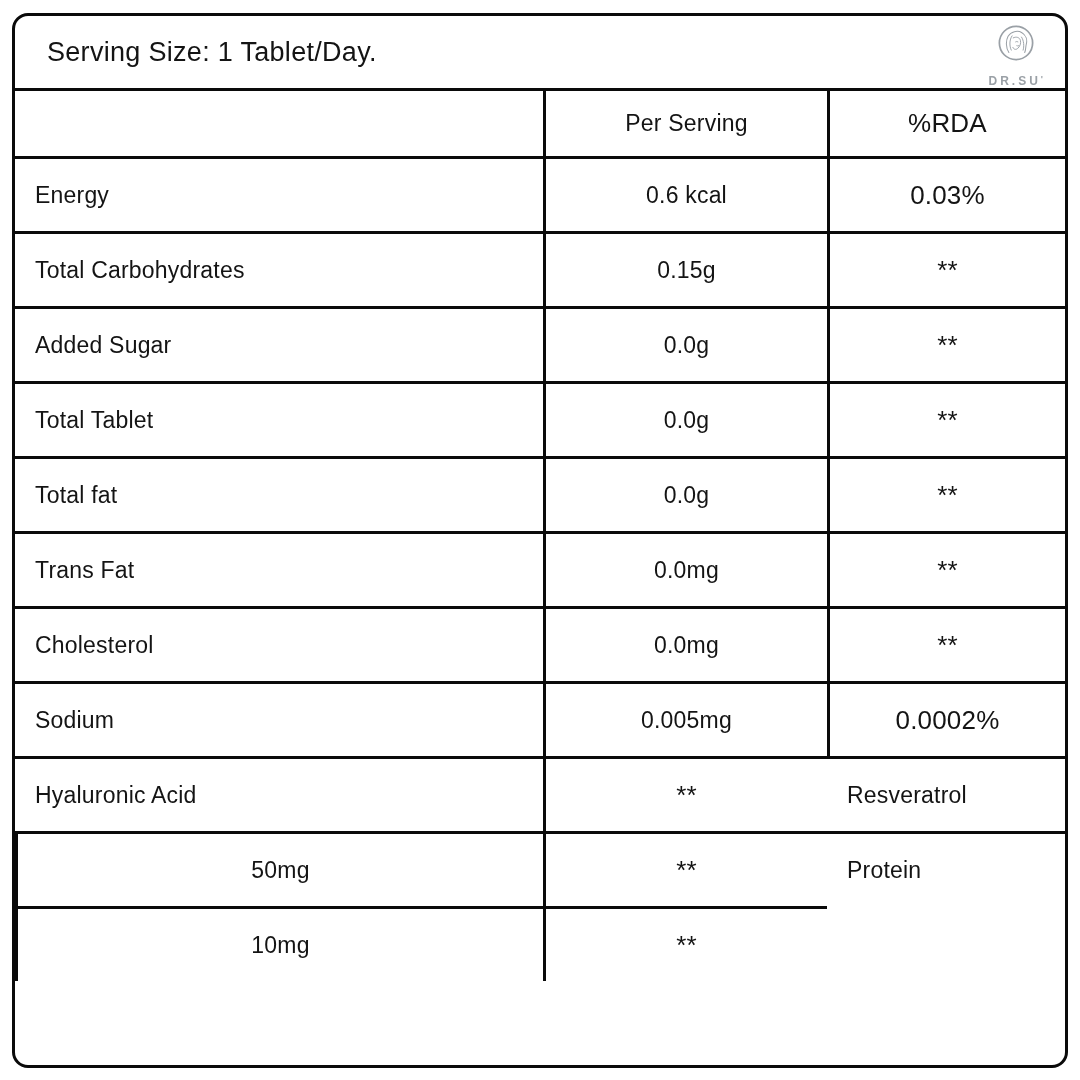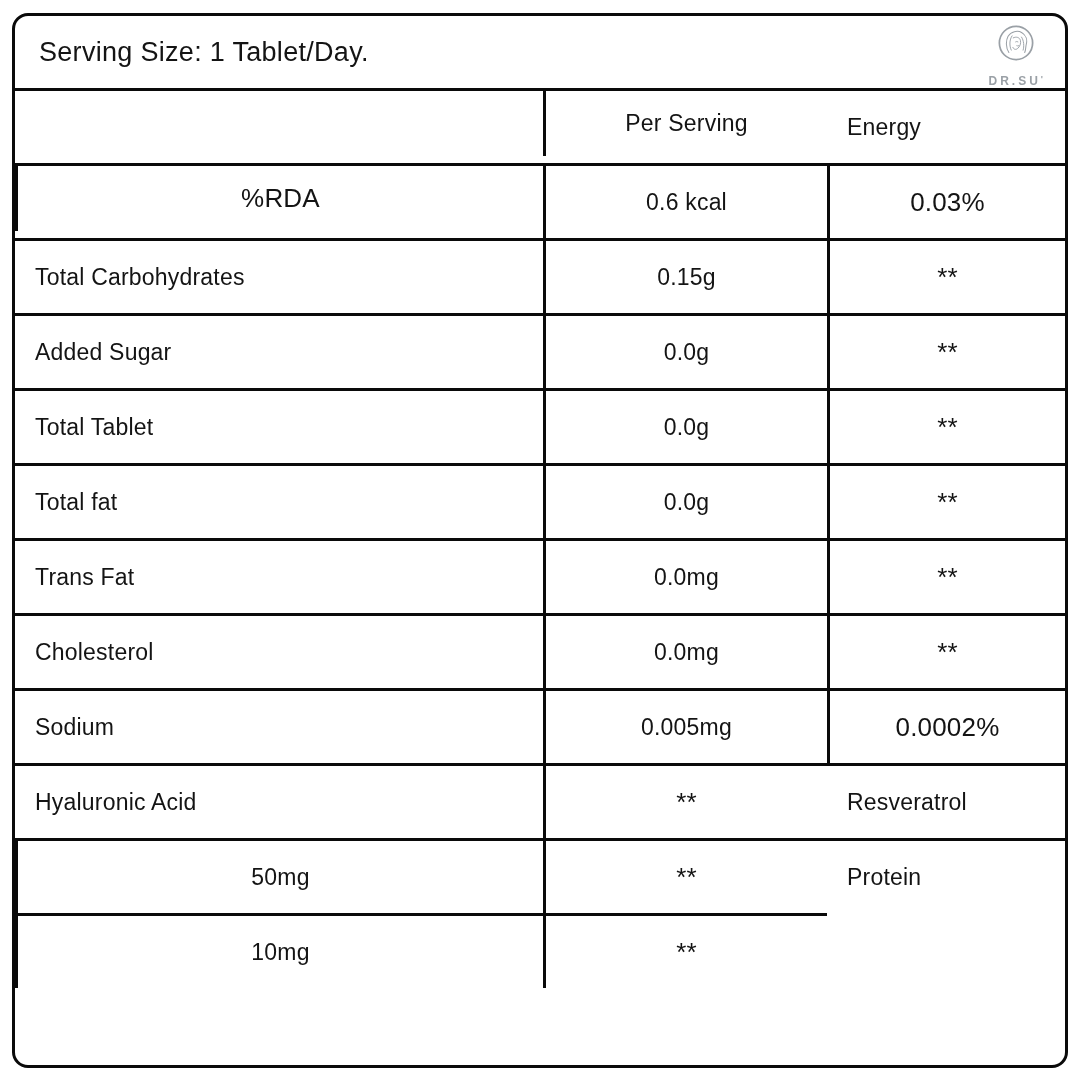--- a/index.html
+++ b/index.html
@@ -23,21 +23,21 @@
     display: flex;
     flex-direction: column;
     overflow: hidden;
   }
   
   .topbar {
     flex: 0 0 72px;
     display: flex;
     align-items: center;
     justify-content: space-between;
-    padding: 0 18px 0 24px;
+    padding: 0 18px 0 32px;
   }
   .serving {
     font-size: 27px;
     color: #141414;
     letter-spacing: 0.3px;
     white-space: nowrap;
   }
   .brand {
     display: flex;
     flex-direction: column;
@@ -112,23 +112,23 @@
         <path d="M25 27.5 q1.2 0.6 2.4 0" stroke="#9aa0a6" stroke-width="1.1" fill="none" stroke-linecap="round"></path>
       </svg>
       <div class="brandname"><span>DR.SU</span><span class="tick">'</span></div>
     </div>
   </div>
 
   <div class="grid">
 
     <div class="cell c1 head"></div>
     <div class="cell c2 head">Per Serving</div>
+    <div class="cell c3 head">%RDA</div>
+
     <div class="cell c1">Energy</div>
-
-    <div class="cell c3 head">%RDA</div>
     <div class="cell c2">0.6 kcal</div>
     <div class="cell c3">0.03%</div>
 
     <div class="cell c1">Total Carbohydrates</div>
     <div class="cell c2">0.15g</div>
     <div class="cell c3">**</div>
 
     <div class="cell c1">Added Sugar</div>
     <div class="cell c2">0.0g</div>
     <div class="cell c3">**</div>

